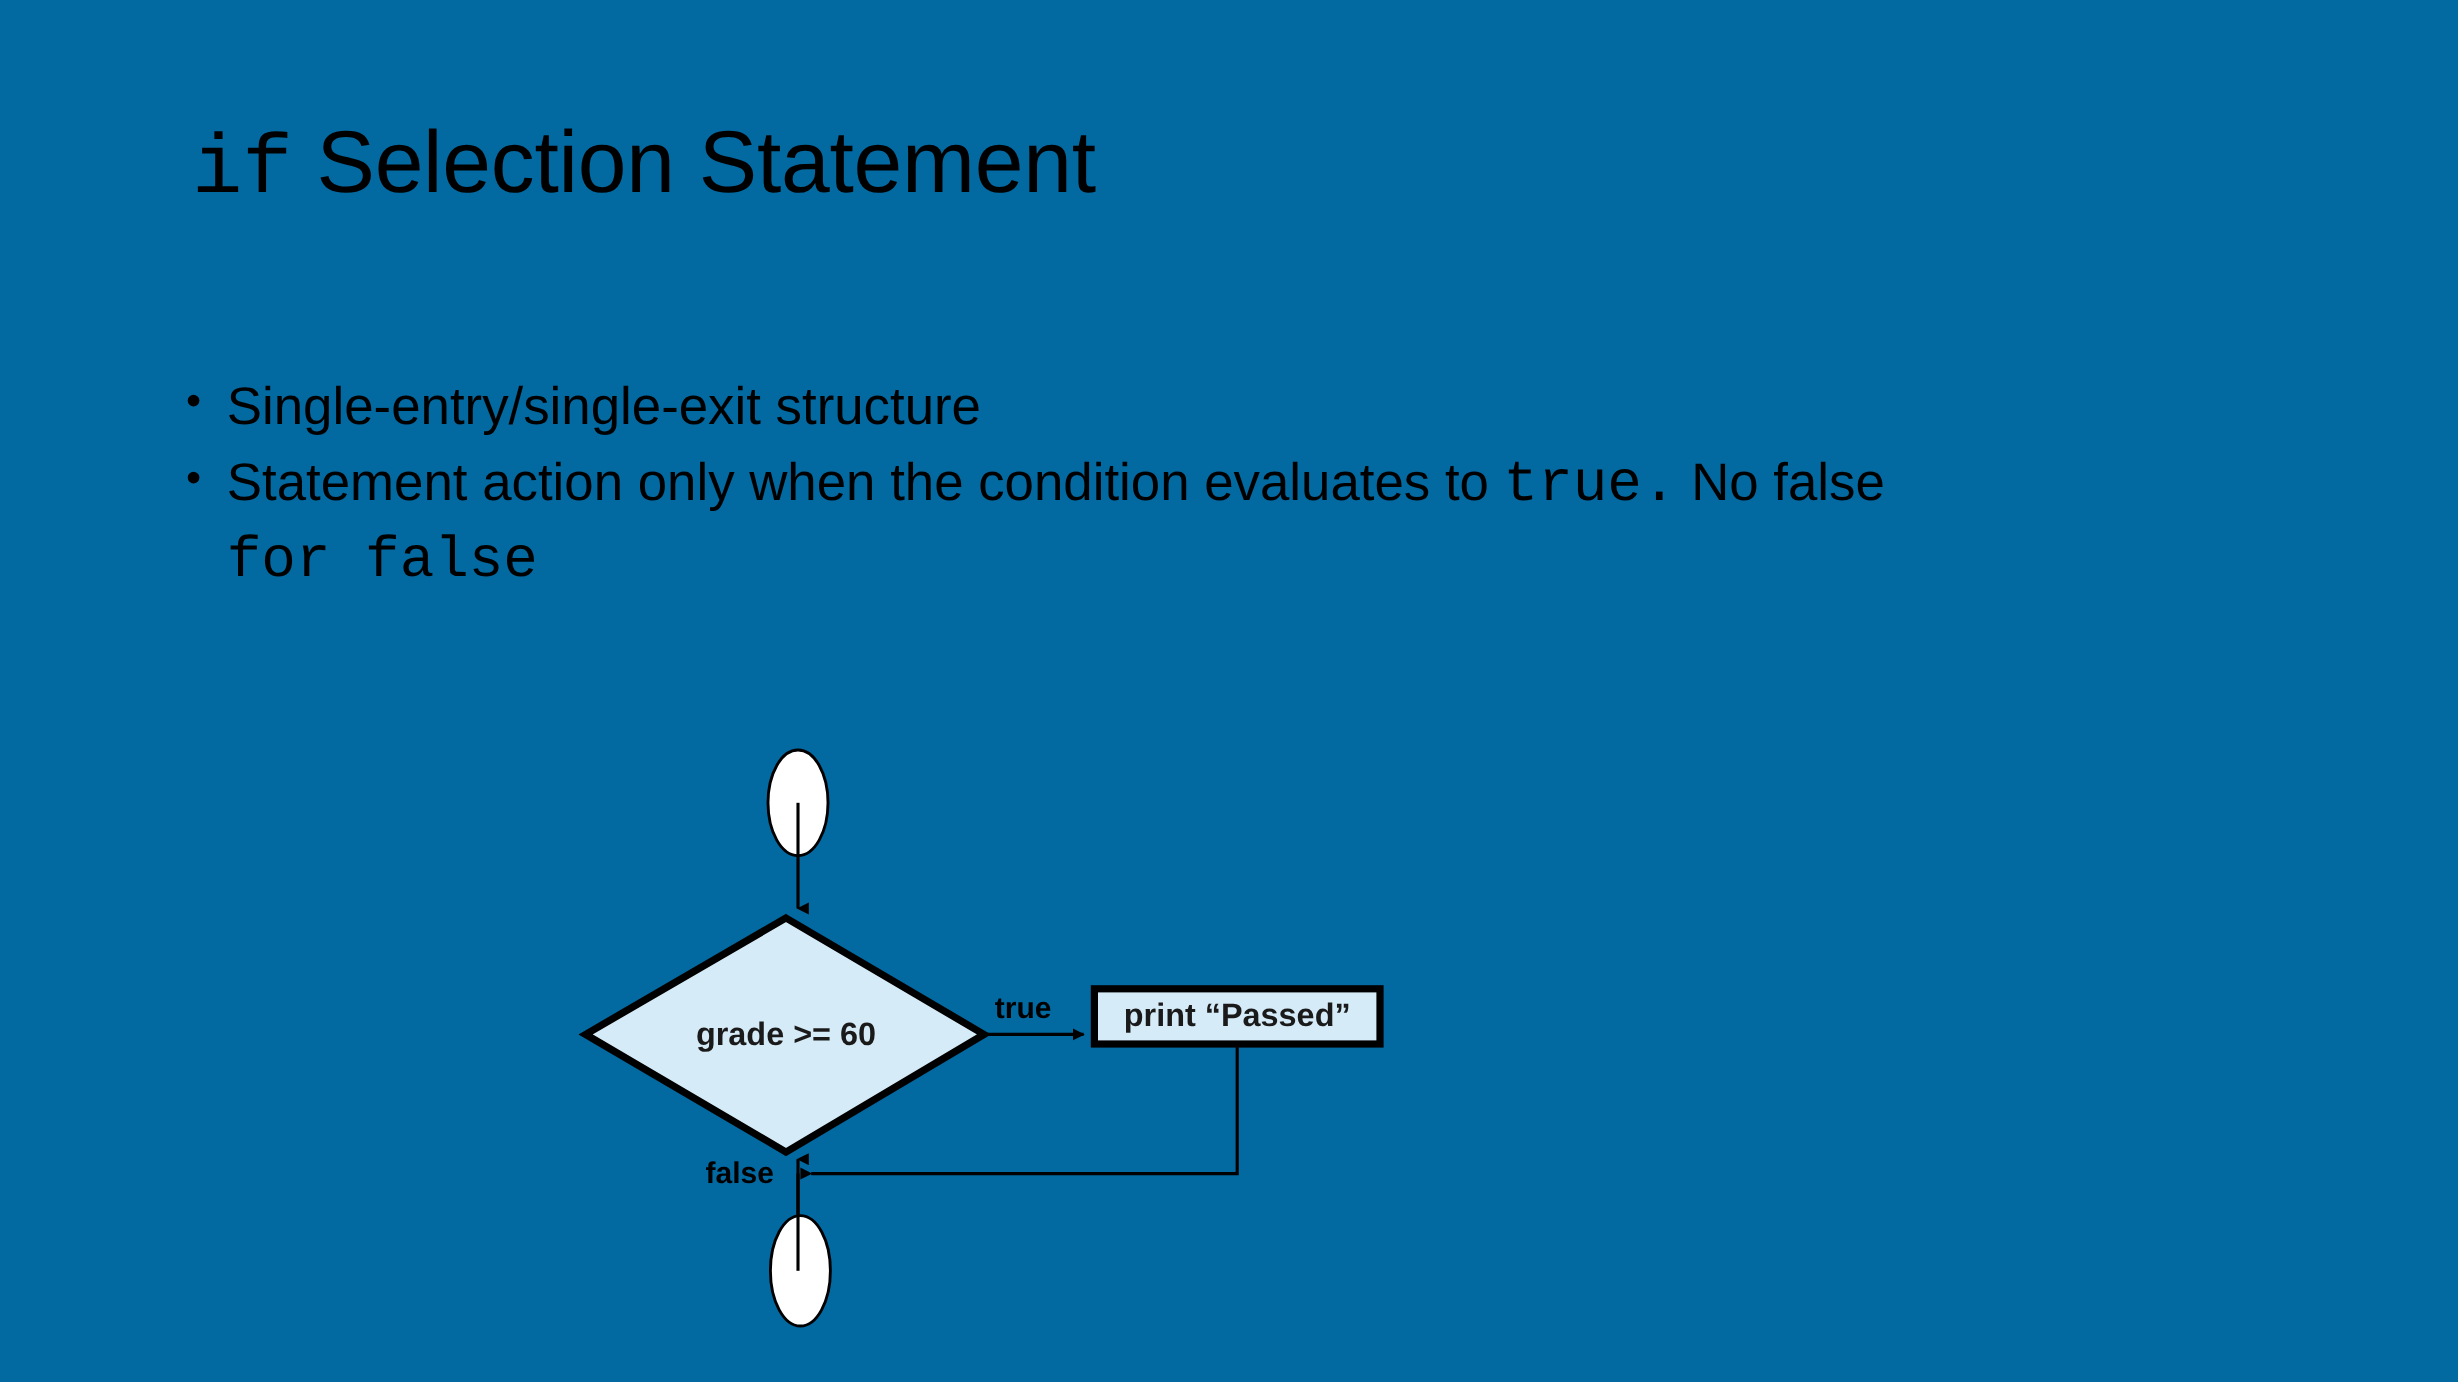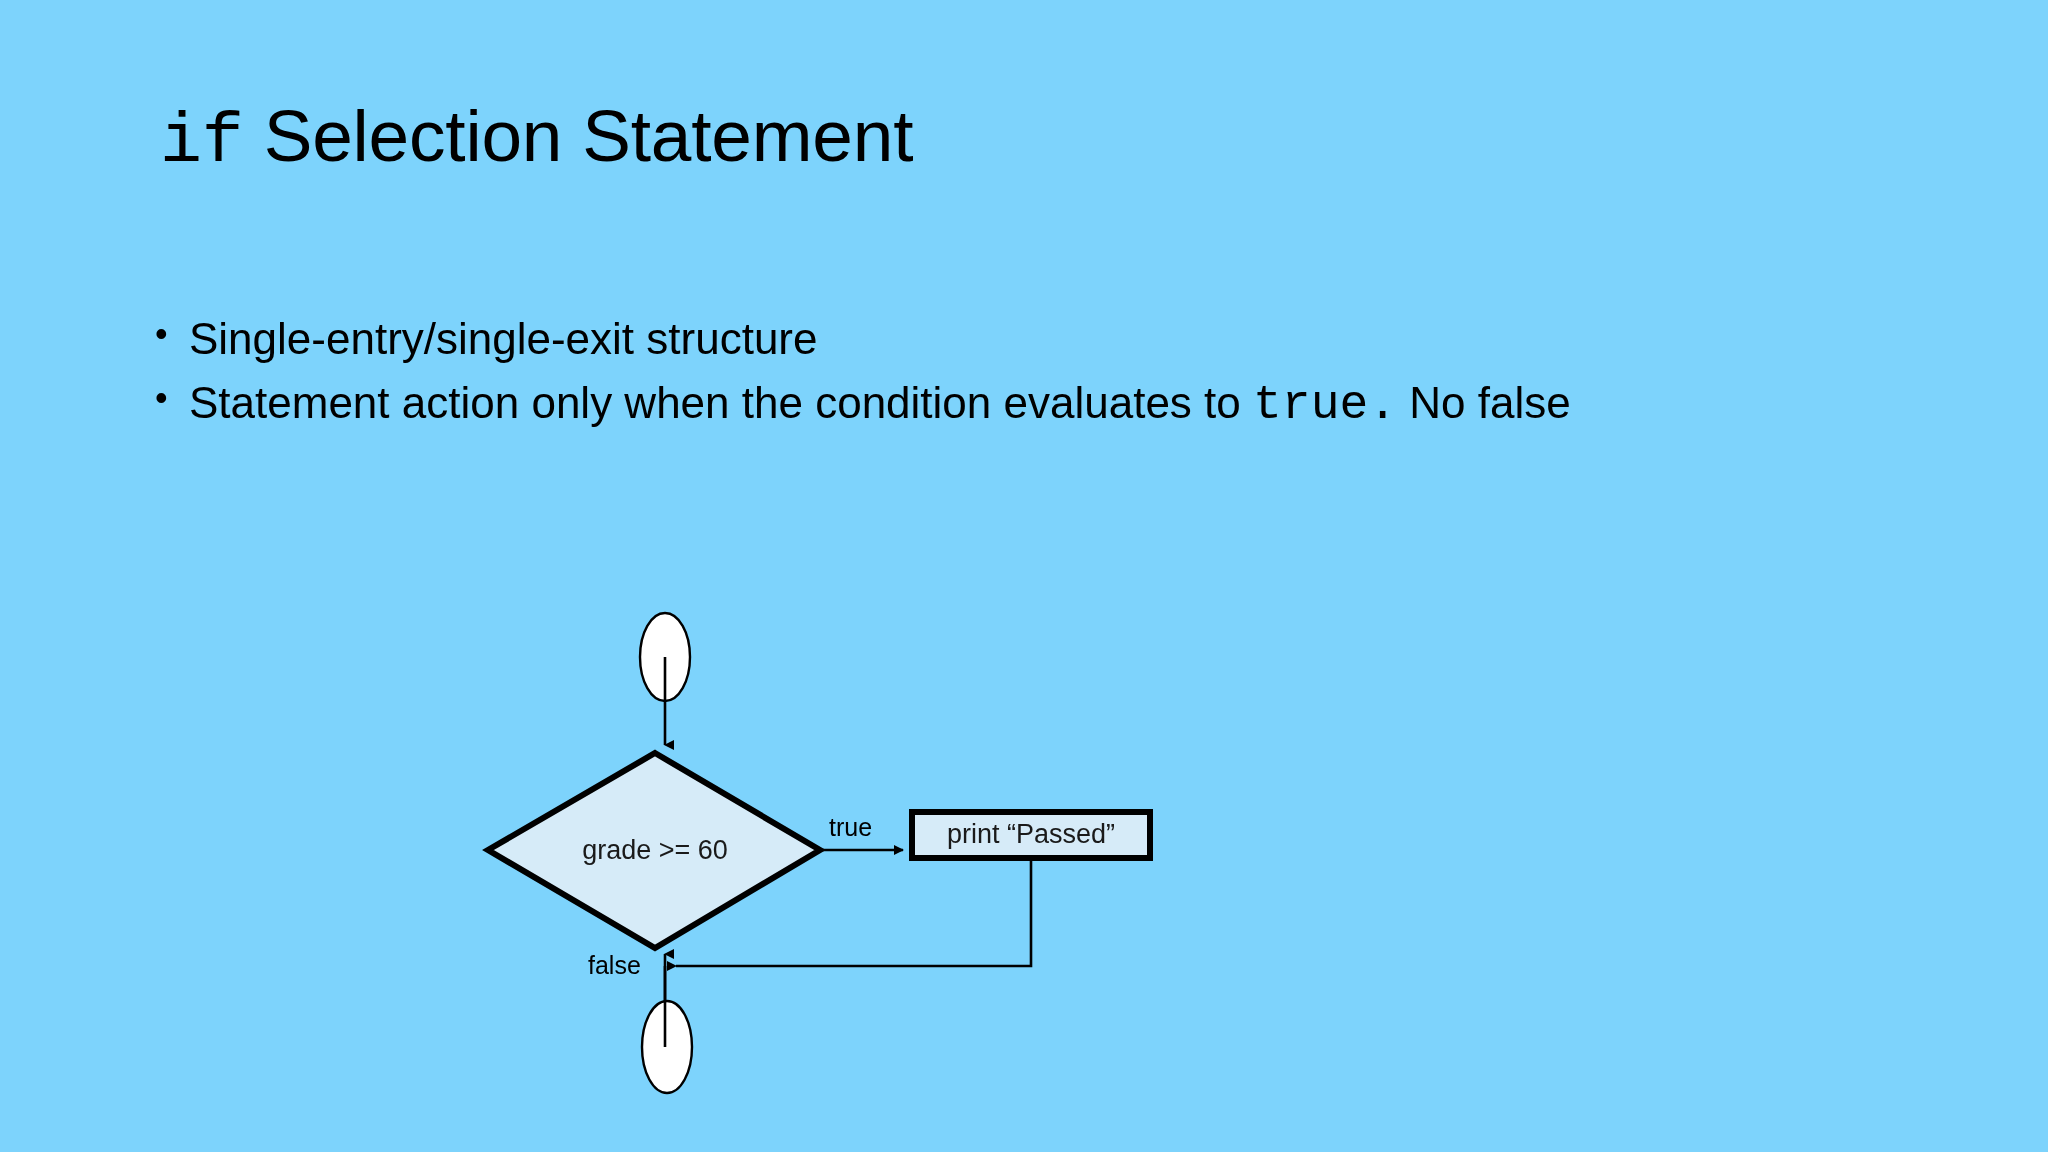--- a/index.html
+++ b/index.html
@@ -11,21 +11,21 @@
     width: 2048px;
     height: 1152px;
     overflow: hidden;
     font-family: "Liberation Sans", sans-serif;
     color: #000000;
     position: relative;
   }
   .slide {
     position: absolute;
     inset: 0;
-    background: #7dd3fc;
+    background: #0369a1;
   }
 
   
   .slide-title {
     position: absolute;
     left: 160px;
     top: 98px;
     font-size: 73px;
     line-height: 1.05;
     white-space: nowrap;
@@ -67,23 +67,24 @@
     font-size: 48px;
   }
   .indent-line {
     display: block;
   }
 
   
   .flowchart {
     position: absolute;
     left: 420px;
-    top: 588px;
+    top: 600px;
     width: 860px;
     height: 540px;
+    font-weight: bold;
   }
   .flowchart svg {
     display: block;
   }
   .fc-label {
     font-family: "Liberation Sans", sans-serif;
     font-size: 25px;
     fill: #000000;
   }
   .fc-node-label {
@@ -103,21 +104,21 @@
 
   <div class="bullets">
 
     <div class="bullet-row">
       <span class="bullet-dot">•</span>
       <span class="bullet-text">Single-entry/single-exit structure</span>
     </div>
 
     <div class="bullet-row">
       <span class="bullet-dot">•</span>
-      <span class="bullet-text"><span>Statement action only when the condition evaluates to </span><span class="mono">true.</span><span>  No false</span></span>
+      <span class="bullet-text"><span>Statement action only when the condition evaluates to </span><span class="mono">true.</span><span>  No false</span><span class="indent-line mono">for  false</span></span>
     </div>
 
   </div>
 
   <div class="flowchart">
     <svg width="860" height="540" viewBox="0 0 860 540" xmlns="http://www.w3.org/2000/svg">
       <defs>
         <marker id="arrowDown" markerWidth="12" markerHeight="12" refX="5" refY="9" orient="auto" markerUnits="userSpaceOnUse">
           <path d="M0,0 L10,0 L5,10 z" fill="#000000"></path>
         </marker>

